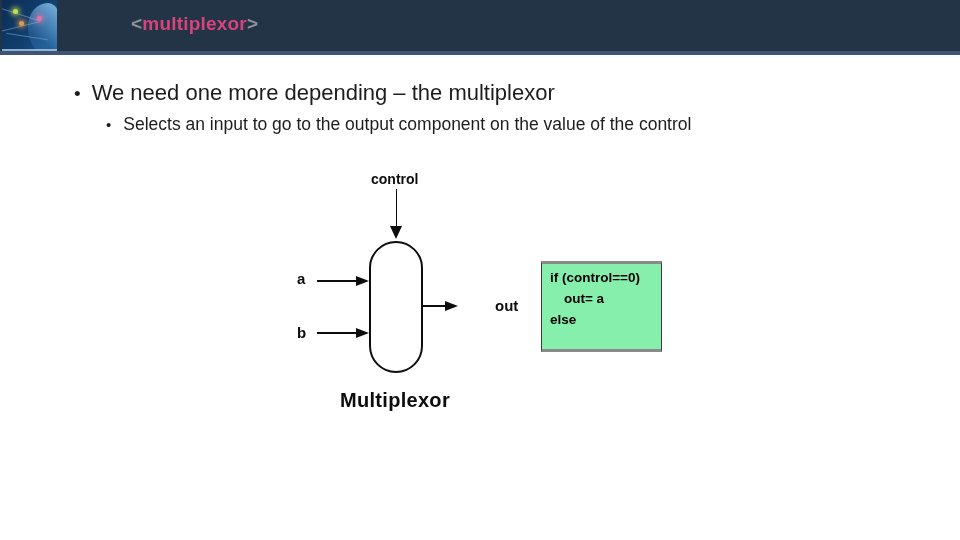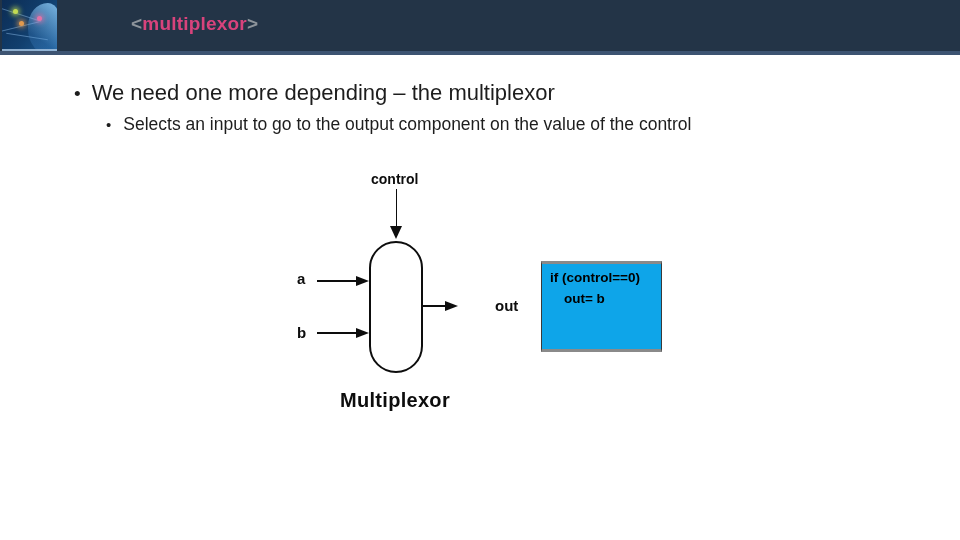--- a/index.html
+++ b/index.html
@@ -61,21 +61,21 @@
   .a-head   { left:356px; top:276px; }
   .b-head   { left:356px; top:328px; }
   .out-head { left:445px; top:301px; }
 
   .pill { position:absolute; left:369px; top:241px; width:54px; height:132px; box-sizing:border-box;
     border:2px solid #0d0d0d; border-radius:28px; background:#ffffff; }
 
   .codebox { position:absolute; left:541px; top:261px; width:121px; height:91px; box-sizing:border-box;
     border-left:1px solid #3a3a3a; border-right:1px solid #3a3a3a;
     border-top:3px solid #8a8a8a; border-bottom:3px solid #8a8a8a;
-    padding:3px 0 0 8px; background:#0ea5e9; }
+    padding:3px 0 0 8px; background:#86efac; }
   .codebox .cl { font-weight:bold; font-size:13.5px; line-height:21px; color:#000; white-space:pre; }
   .codebox .indent { padding-left:14px; }
 </style>
 </head>
 <body>
 
 <div class="slide">
 
   <div class="header-bar"></div>
   <div class="header-accent"></div>
@@ -118,19 +118,20 @@
     <div class="d-label b-label">b</div>
     <div class="hline b-line"></div>
     <div class="arrow-right b-head"></div>
 
     <div class="hline out-line"></div>
     <div class="arrow-right out-head"></div>
     <div class="d-label out-label">out</div>
 
     <div class="codebox">
       <div class="cl">if (control==0)</div>
-      <div class="cl indent">out= b</div>
+      <div class="cl indent">out= a</div>
+      <div class="cl">else</div>
     </div>
 
     <div class="d-label caption">Multiplexor</div>
   </div>
 
 </div>
 
 </body></html>

